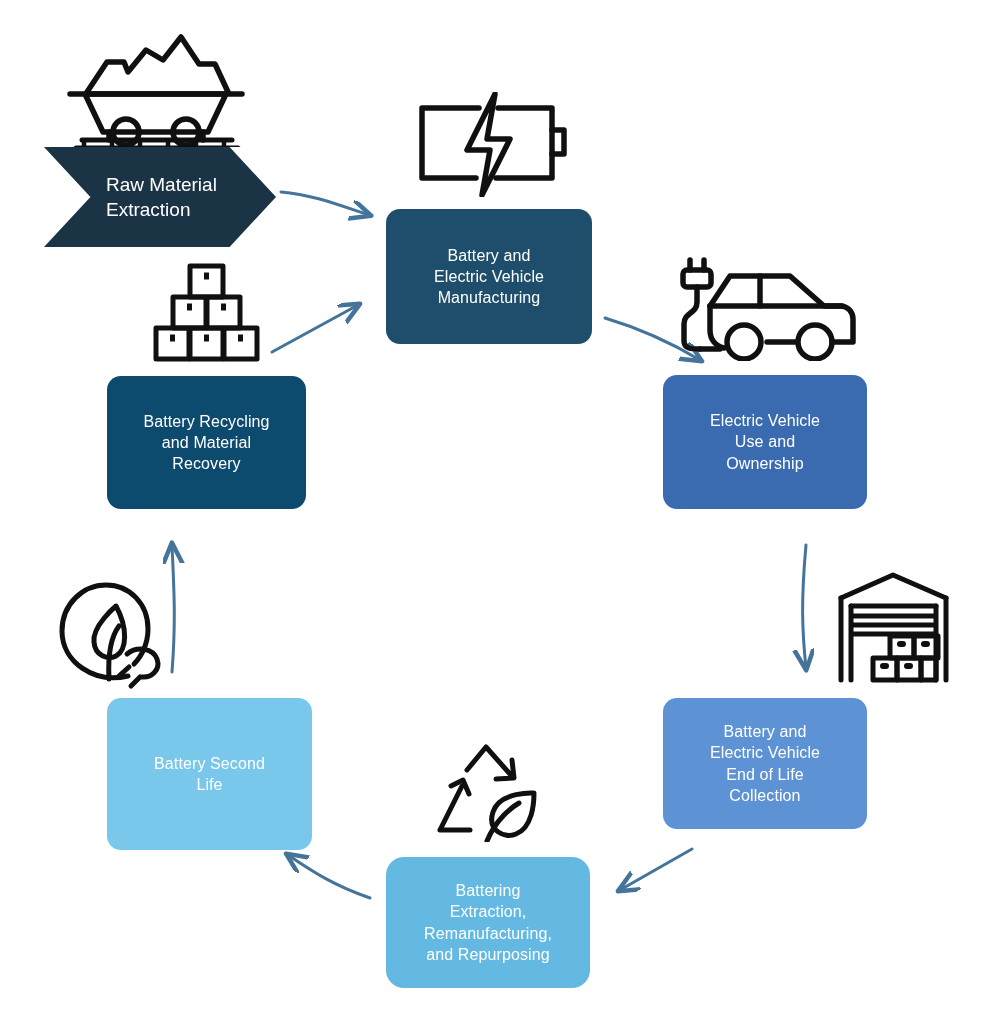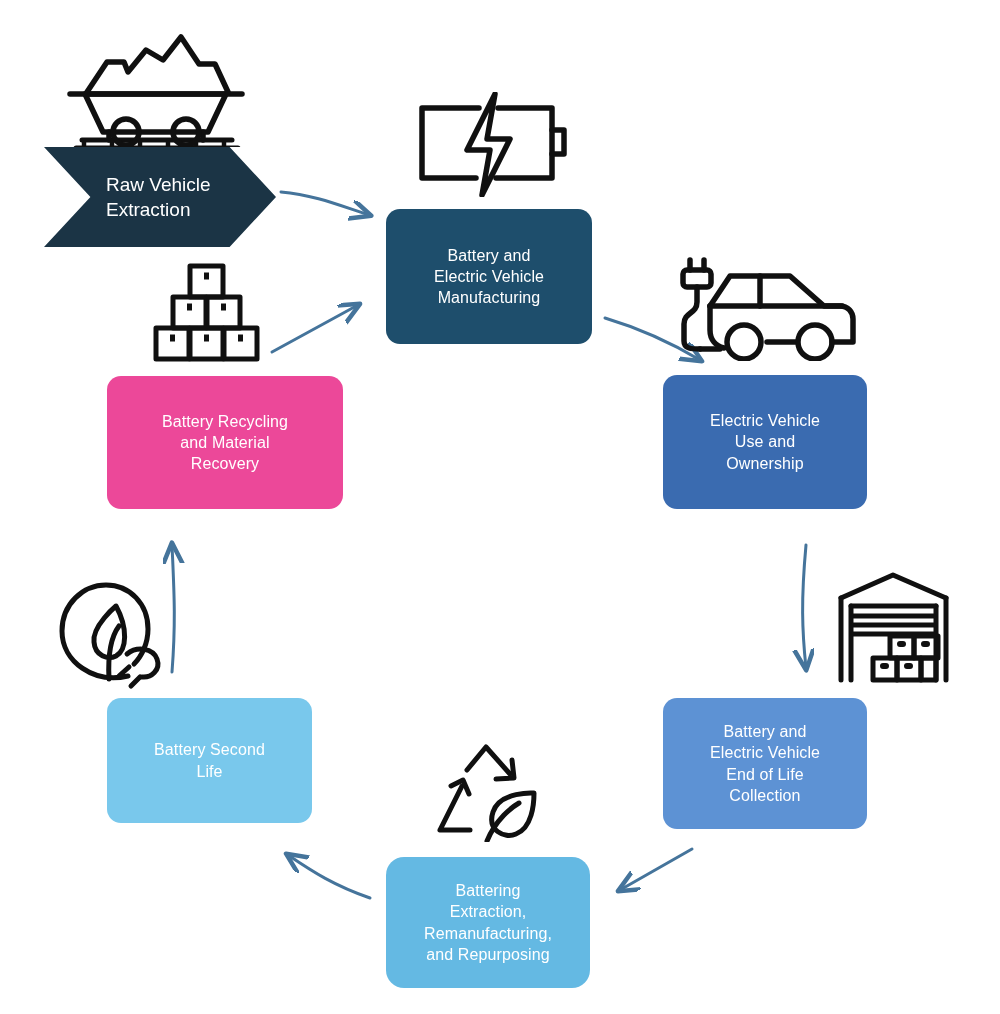--- a/index.html
+++ b/index.html
@@ -164,41 +164,41 @@
       <rect x="40" y="6" width="33" height="31"></rect>
       <rect x="23" y="37" width="33" height="31"></rect>
       <rect x="57" y="37" width="33" height="31"></rect>
       <rect x="6" y="68" width="33" height="31"></rect>
       <rect x="40" y="68" width="33" height="31"></rect>
       <rect x="74" y="68" width="33" height="31"></rect>
       <path d="M54,16 h5 M37,47 h5 M71,47 h5 M20,78 h5 M54,78 h5 M88,78 h5" stroke-width="7"></path>
     </g>
   </svg>
 
-  <div class="chevron" style="left:44px;top:147px;width:232px;height:100px;background:#1b3445;">Raw Vehicle
+  <div class="chevron" style="left:44px;top:147px;width:232px;height:100px;background:#1b3445;">Raw Material
 Extraction</div>
 
   <div class="node" style="left:386px;top:209px;width:206px;height:135px;background:#1e4e6c;">Battery and
 Electric Vehicle
 Manufacturing</div>
 
   <div class="node" style="left:663px;top:375px;width:204px;height:134px;background:#3a6bb0;">Electric Vehicle
 Use and
 Ownership</div>
 
   <div class="node" style="left:663px;top:698px;width:204px;height:131px;background:#5d92d4;">Battery and
 Electric Vehicle
 End of Life
 Collection</div>
 
   <div class="node" style="left:386px;top:857px;width:204px;height:131px;background:#64b9e3;border-radius:18px;">Battering
 Extraction,
 Remanufacturing,
 and Repurposing</div>
 
-  <div class="node" style="left:107px;top:698px;width:205px;height:125px;background:#79c8ec;">Battery Second
+  <div class="node" style="left:107px;top:698px;width:205px;height:152px;background:#79c8ec;">Battery Second
 Life</div>
 
-  <div class="node" style="left:107px;top:376px;width:236px;height:133px;background:#ec4899;">Battery Recycling
+  <div class="node" style="left:107px;top:376px;width:199px;height:133px;background:#0c4a6e;">Battery Recycling
 and Material
 Recovery</div>
 
 </div>
 
 </body></html>

